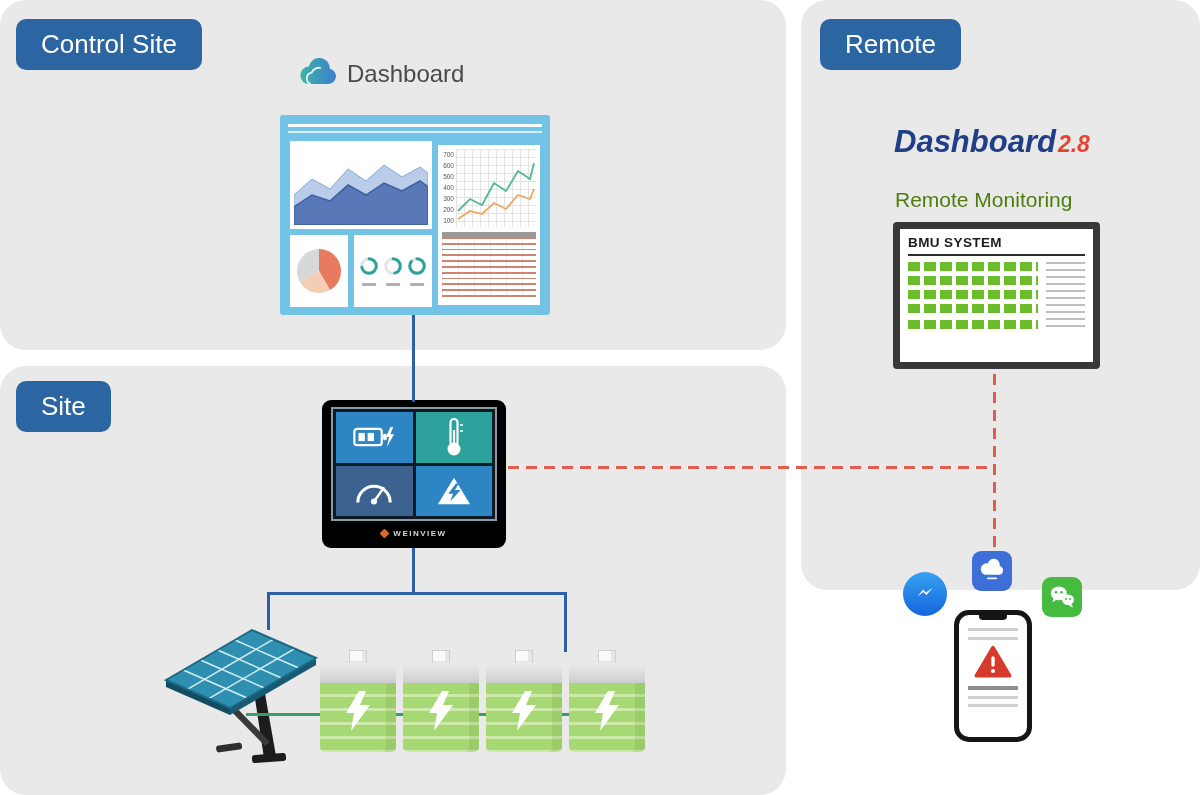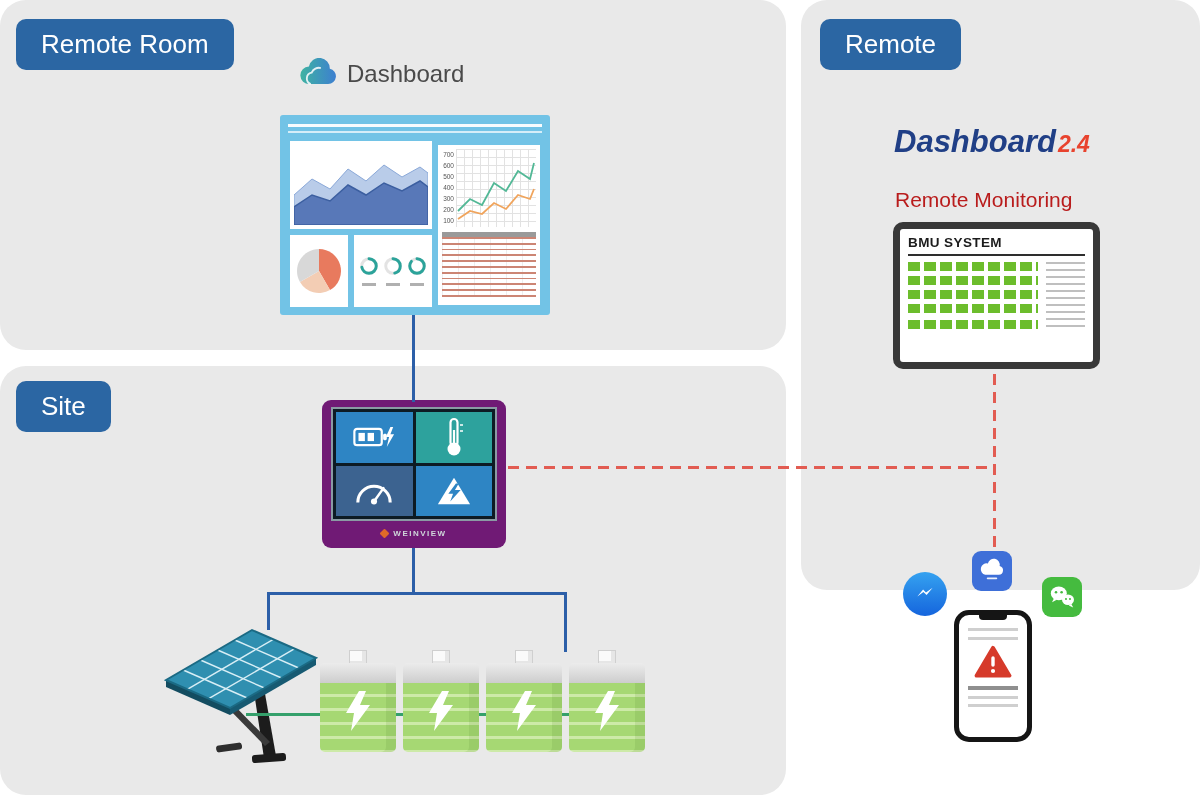--- a/index.html
+++ b/index.html
@@ -30,21 +30,21 @@
                        repeating-linear-gradient(to bottom,#e2e2e2 0 1px,transparent 1px 8px);}
   .grid-chart svg{display:block;}
   .tbl-head{height:5px;background:#9a9a9a;margin-top:5px;}
   .tbl-body{height:60px;
       background-image:repeating-linear-gradient(to bottom,#cc8574 0 1.8px,transparent 1.8px 5.8px),
                        repeating-linear-gradient(to right,#eeeeee 0 1px,transparent 1px 16px);}
   .gauge-box{display:flex;justify-content:space-around;align-items:center;height:100%;padding:0 3px;}
   .gauge-item{text-align:center;}
   .gauge-val{width:14px;height:2.5px;background:#b0b0b0;margin:3px auto 0;}
   
-  .hmi{position:absolute;left:322px;top:34px;width:184px;height:148px;background:#701a75;
+  .hmi{position:absolute;left:322px;top:34px;width:184px;height:148px;background:#000000;
        border-radius:9px;padding:7px 9px 0;box-sizing:border-box;}
   .hmi-screen{width:166px;height:114px;background:#0d1b24;border:2px solid #8a9aa4;
        box-sizing:border-box;padding:3px;display:grid;grid-template-columns:1fr 1fr;
        grid-template-rows:1fr 1fr;gap:3px;}
   .tile{display:flex;align-items:center;justify-content:center;}
   .t1,.t4{background:#2e85c4;}
   .t2{background:#2da29d;}
   .t3{background:#3c6390;}
   .hmi-brand{height:25px;display:flex;align-items:center;justify-content:center;gap:5px;}
   .brand-mark{width:7px;height:7px;background:#e06a28;border-radius:1px;transform:rotate(45deg);}
@@ -56,23 +56,23 @@
             box-shadow:inset -4px -3px 0 rgba(0,0,0,.08);}
   .bat-cap{position:absolute;left:0;top:13px;width:76px;height:20px;
            background:linear-gradient(#ececec,#cdcdcd);border-radius:5px 5px 0 0;}
   .bat-body{position:absolute;left:0;top:33px;width:76px;height:69px;border-radius:0 0 5px 5px;
            background:repeating-linear-gradient(to bottom,#a6d873 0 11px,#cdeaa8 11px 14px);
            box-shadow:inset -10px 0 0 rgba(70,120,30,.12);}
   .bat-bolt{position:absolute;left:50%;top:40px;transform:translateX(-50%);}
   
   .ea-logo{position:absolute;font-style:italic;font-weight:700;font-size:31px;color:#203f86;}
   .ea-ver{font-size:23px;color:#e8432e;margin-left:2px;}
-  .subtitle{position:absolute;font-size:21px;color:#b91c1c;}
+  .subtitle{position:absolute;font-size:21px;color:#4d7c0f;}
   .monitor{position:absolute;left:92px;top:222px;width:207px;height:147px;background:#fff;
-           border:7px solid #383838;border-radius:10px;box-sizing:border-box;padding:6px 8px;}
+           border:7px solid #383838;border-radius:4px;box-sizing:border-box;padding:6px 8px;}
   .mon-title{font-size:13.5px;font-weight:800;color:#1c1c1c;letter-spacing:.4px;
              border-bottom:2px solid #2e2e2e;padding-bottom:4px;}
   .mon-content{display:flex;gap:8px;margin-top:6px;}
   .cell-grid{width:130px;height:51px;
       background-image:repeating-linear-gradient(to bottom,transparent 0 9px,#ffffff 9px 14px),
                        repeating-linear-gradient(to right,#6cbd2c 0 12px,transparent 12px 16px);}
   .cell-row{width:130px;height:9px;margin-top:7px;
       background-image:repeating-linear-gradient(to right,#6cbd2c 0 12px,transparent 12px 16px);}
   .mon-lines{flex:1;height:66px;
       background-image:repeating-linear-gradient(to bottom,#bfbfbf 0 2.5px,transparent 2.5px 7px);}
@@ -93,21 +93,21 @@
   .ph-line-dark{margin:7px 9px 0;height:4px;background:#8f8f8f;}
   .ph-lines2{margin:6px 9px 0;height:13px;
       background:repeating-linear-gradient(to bottom,#cfcfcf 0 3px,transparent 3px 8px);}
 </style>
 </head>
 <body>
 
 <div class="canvas">
 
   <div class="panel" style="left:0;top:0;width:786px;height:350px;">
-    <div class="badge" style="left:16px;top:19px;">Remote Room</div>
+    <div class="badge" style="left:16px;top:19px;">Control Site</div>
 
     <svg class="abs" style="left:297px;top:58px;" width="44" height="32" viewBox="0 0 48 32">
       <defs>
         <linearGradient id="cg" x1="0" y1="0" x2="1" y2="0">
           <stop offset="0" stop-color="#3fb3a2"></stop>
             <stop offset="1" stop-color="#3d7fd0"></stop>
         </linearGradient>
       </defs>
       <path d="M13.5 27 H34 a8.5 8.5 0 0 0 1.8-16.8 A11.5 11.5 0 0 0 13 7.8 A8.2 8.2 0 0 0 13.5 27 Z" fill="url(#cg)"></path>
       <path d="M15 27 a6.5 6.5 0 0 1 1-12.5 a8.5 8.5 0 0 1 10-5" fill="none" stroke="#ffffff" stroke-width="2" opacity=".85"></path>
@@ -279,21 +279,21 @@
       <svg class="bat-bolt" width="24" height="42" viewBox="0 0 24 40">
         <polygon points="13,0 0,22 8,22 5,40 24,14 14,14 20,0" fill="#fff"></polygon>
       </svg>
     </div>
   </div>
 
   <div class="panel" style="left:801px;top:0;width:399px;height:590px;">
     <div class="badge" style="left:19px;top:19px;">Remote</div>
 
     <div class="ea-logo" style="left:93px;top:124px;">
-      <span>Dashboard</span><span class="ea-ver">2.4</span>
+      <span>Dashboard</span><span class="ea-ver">2.8</span>
     </div>
 
     <div class="subtitle" style="left:94px;top:188px;">Remote Monitoring</div>
 
     <div class="monitor">
       <div class="mon-title">BMU SYSTEM</div>
       <div class="mon-content">
         <div>
           <div class="cell-grid"></div>
           <div class="cell-row"></div>

